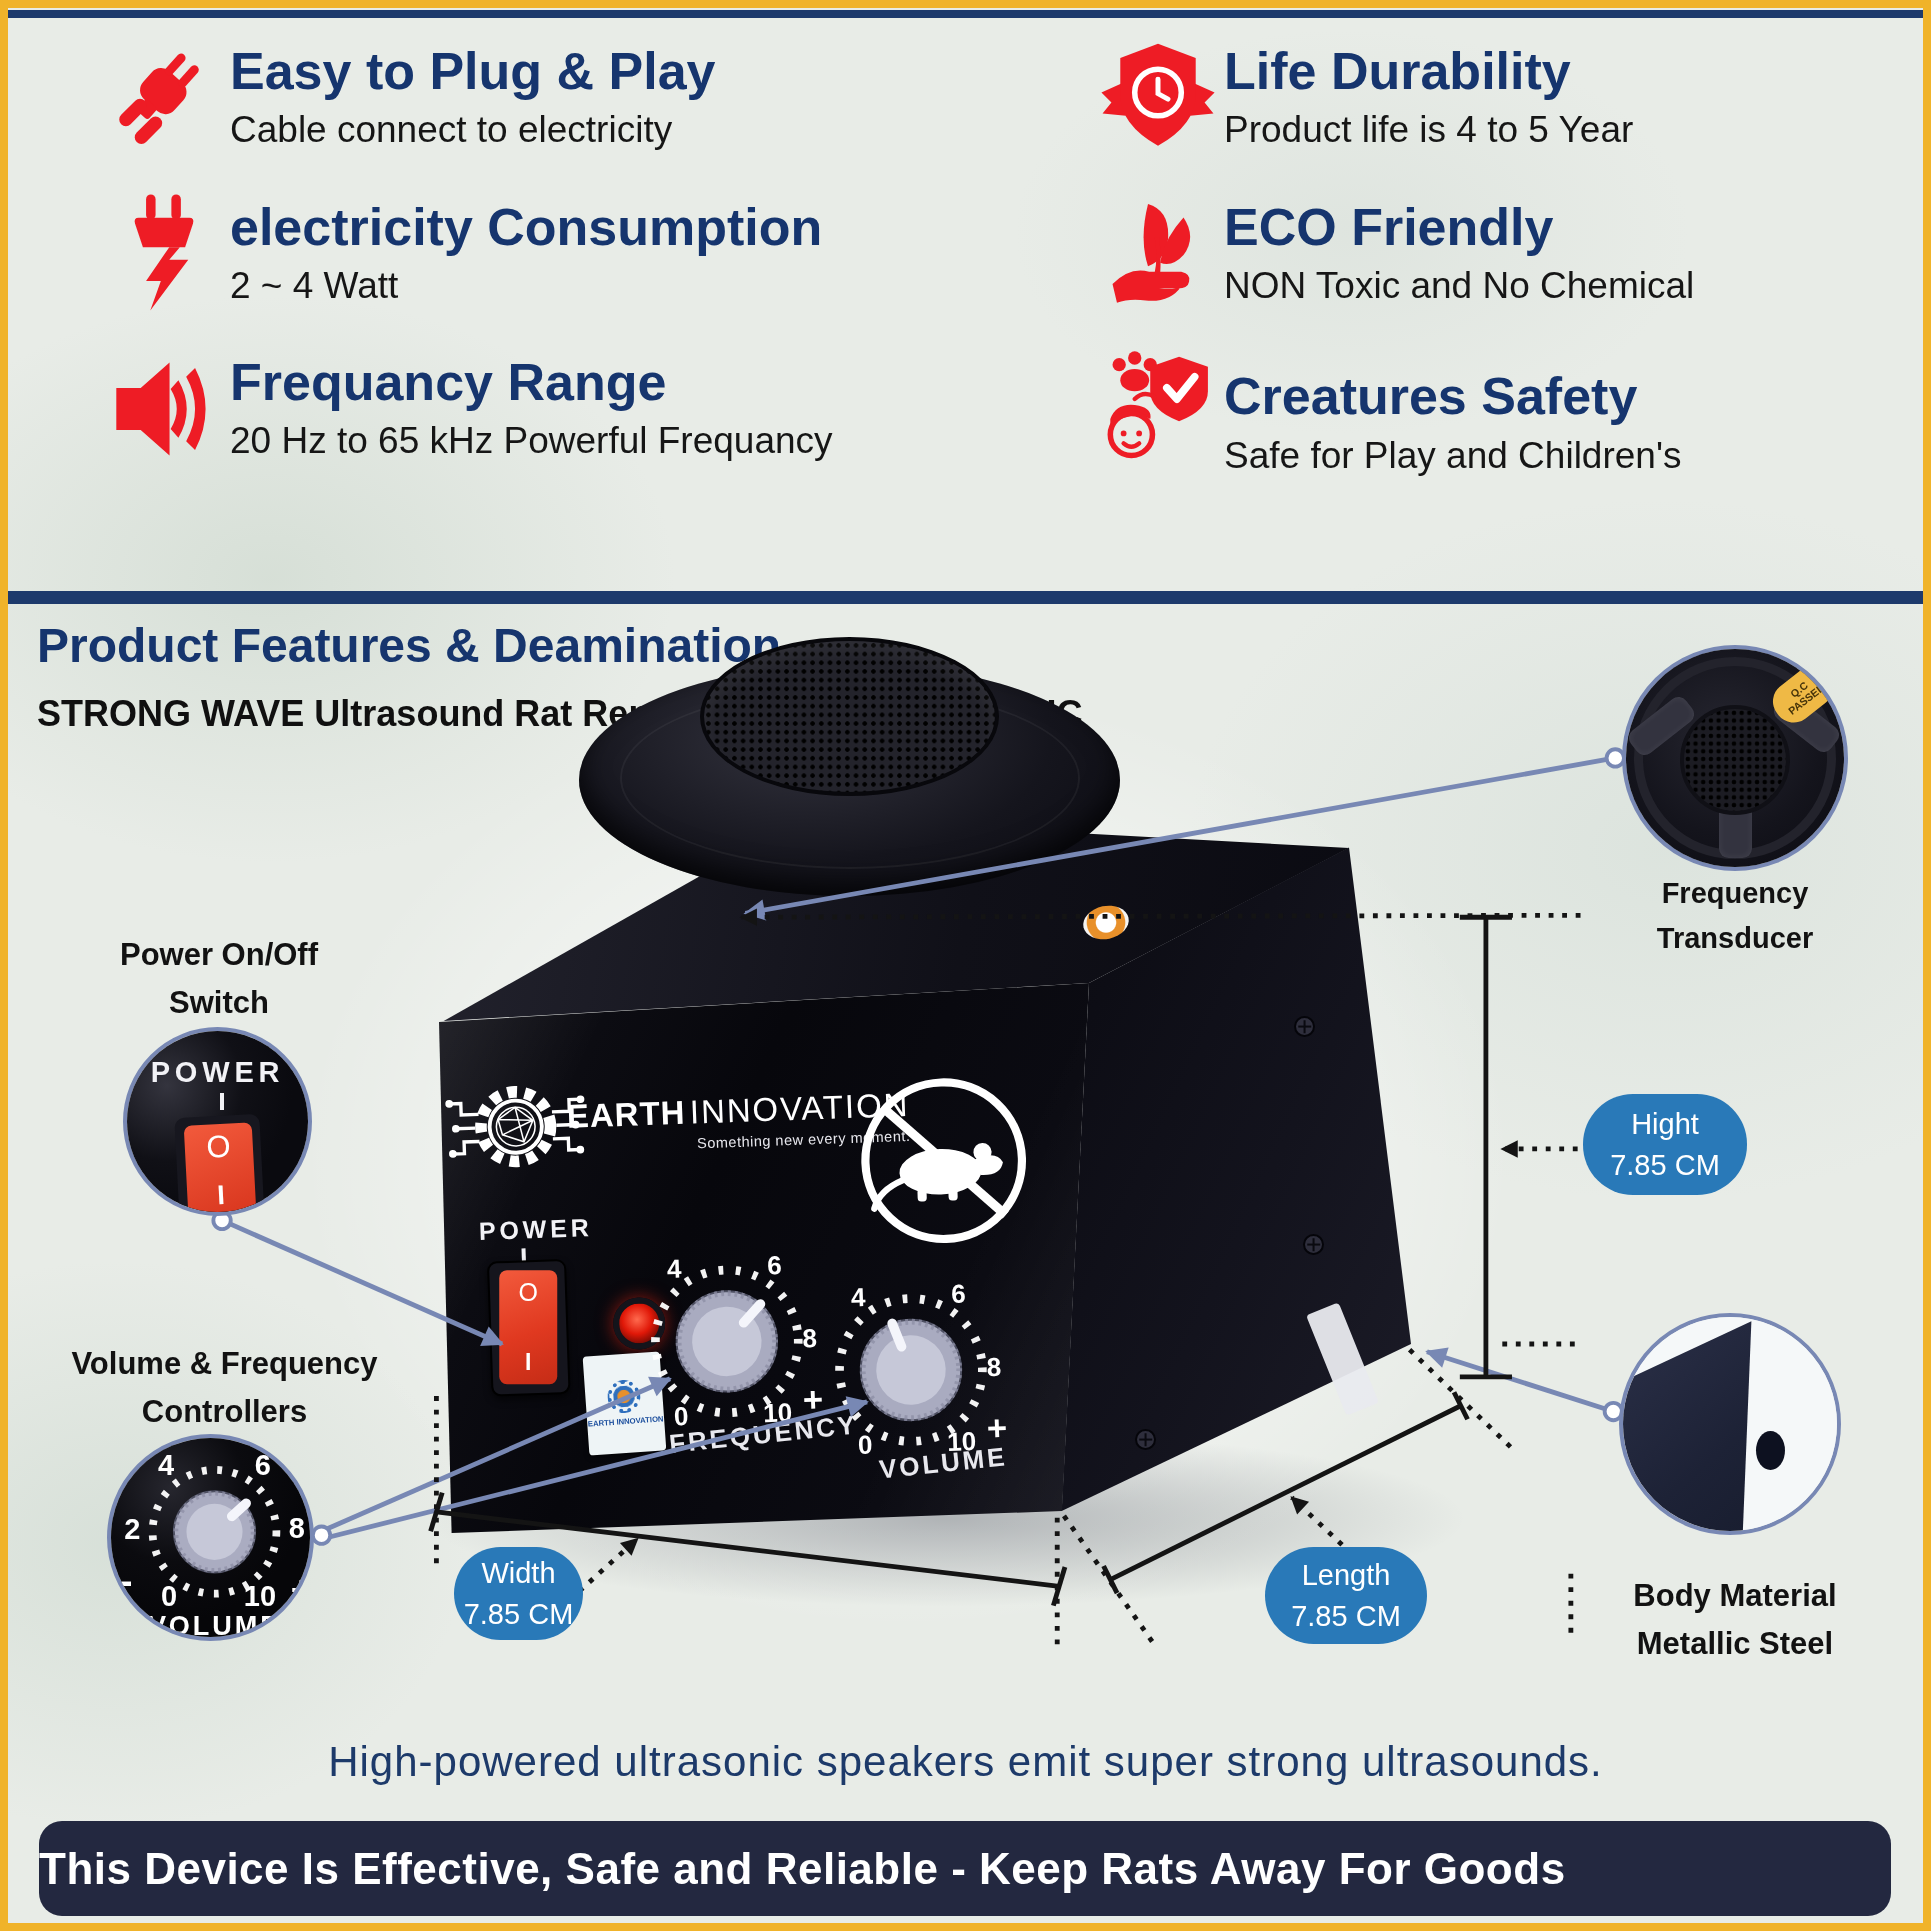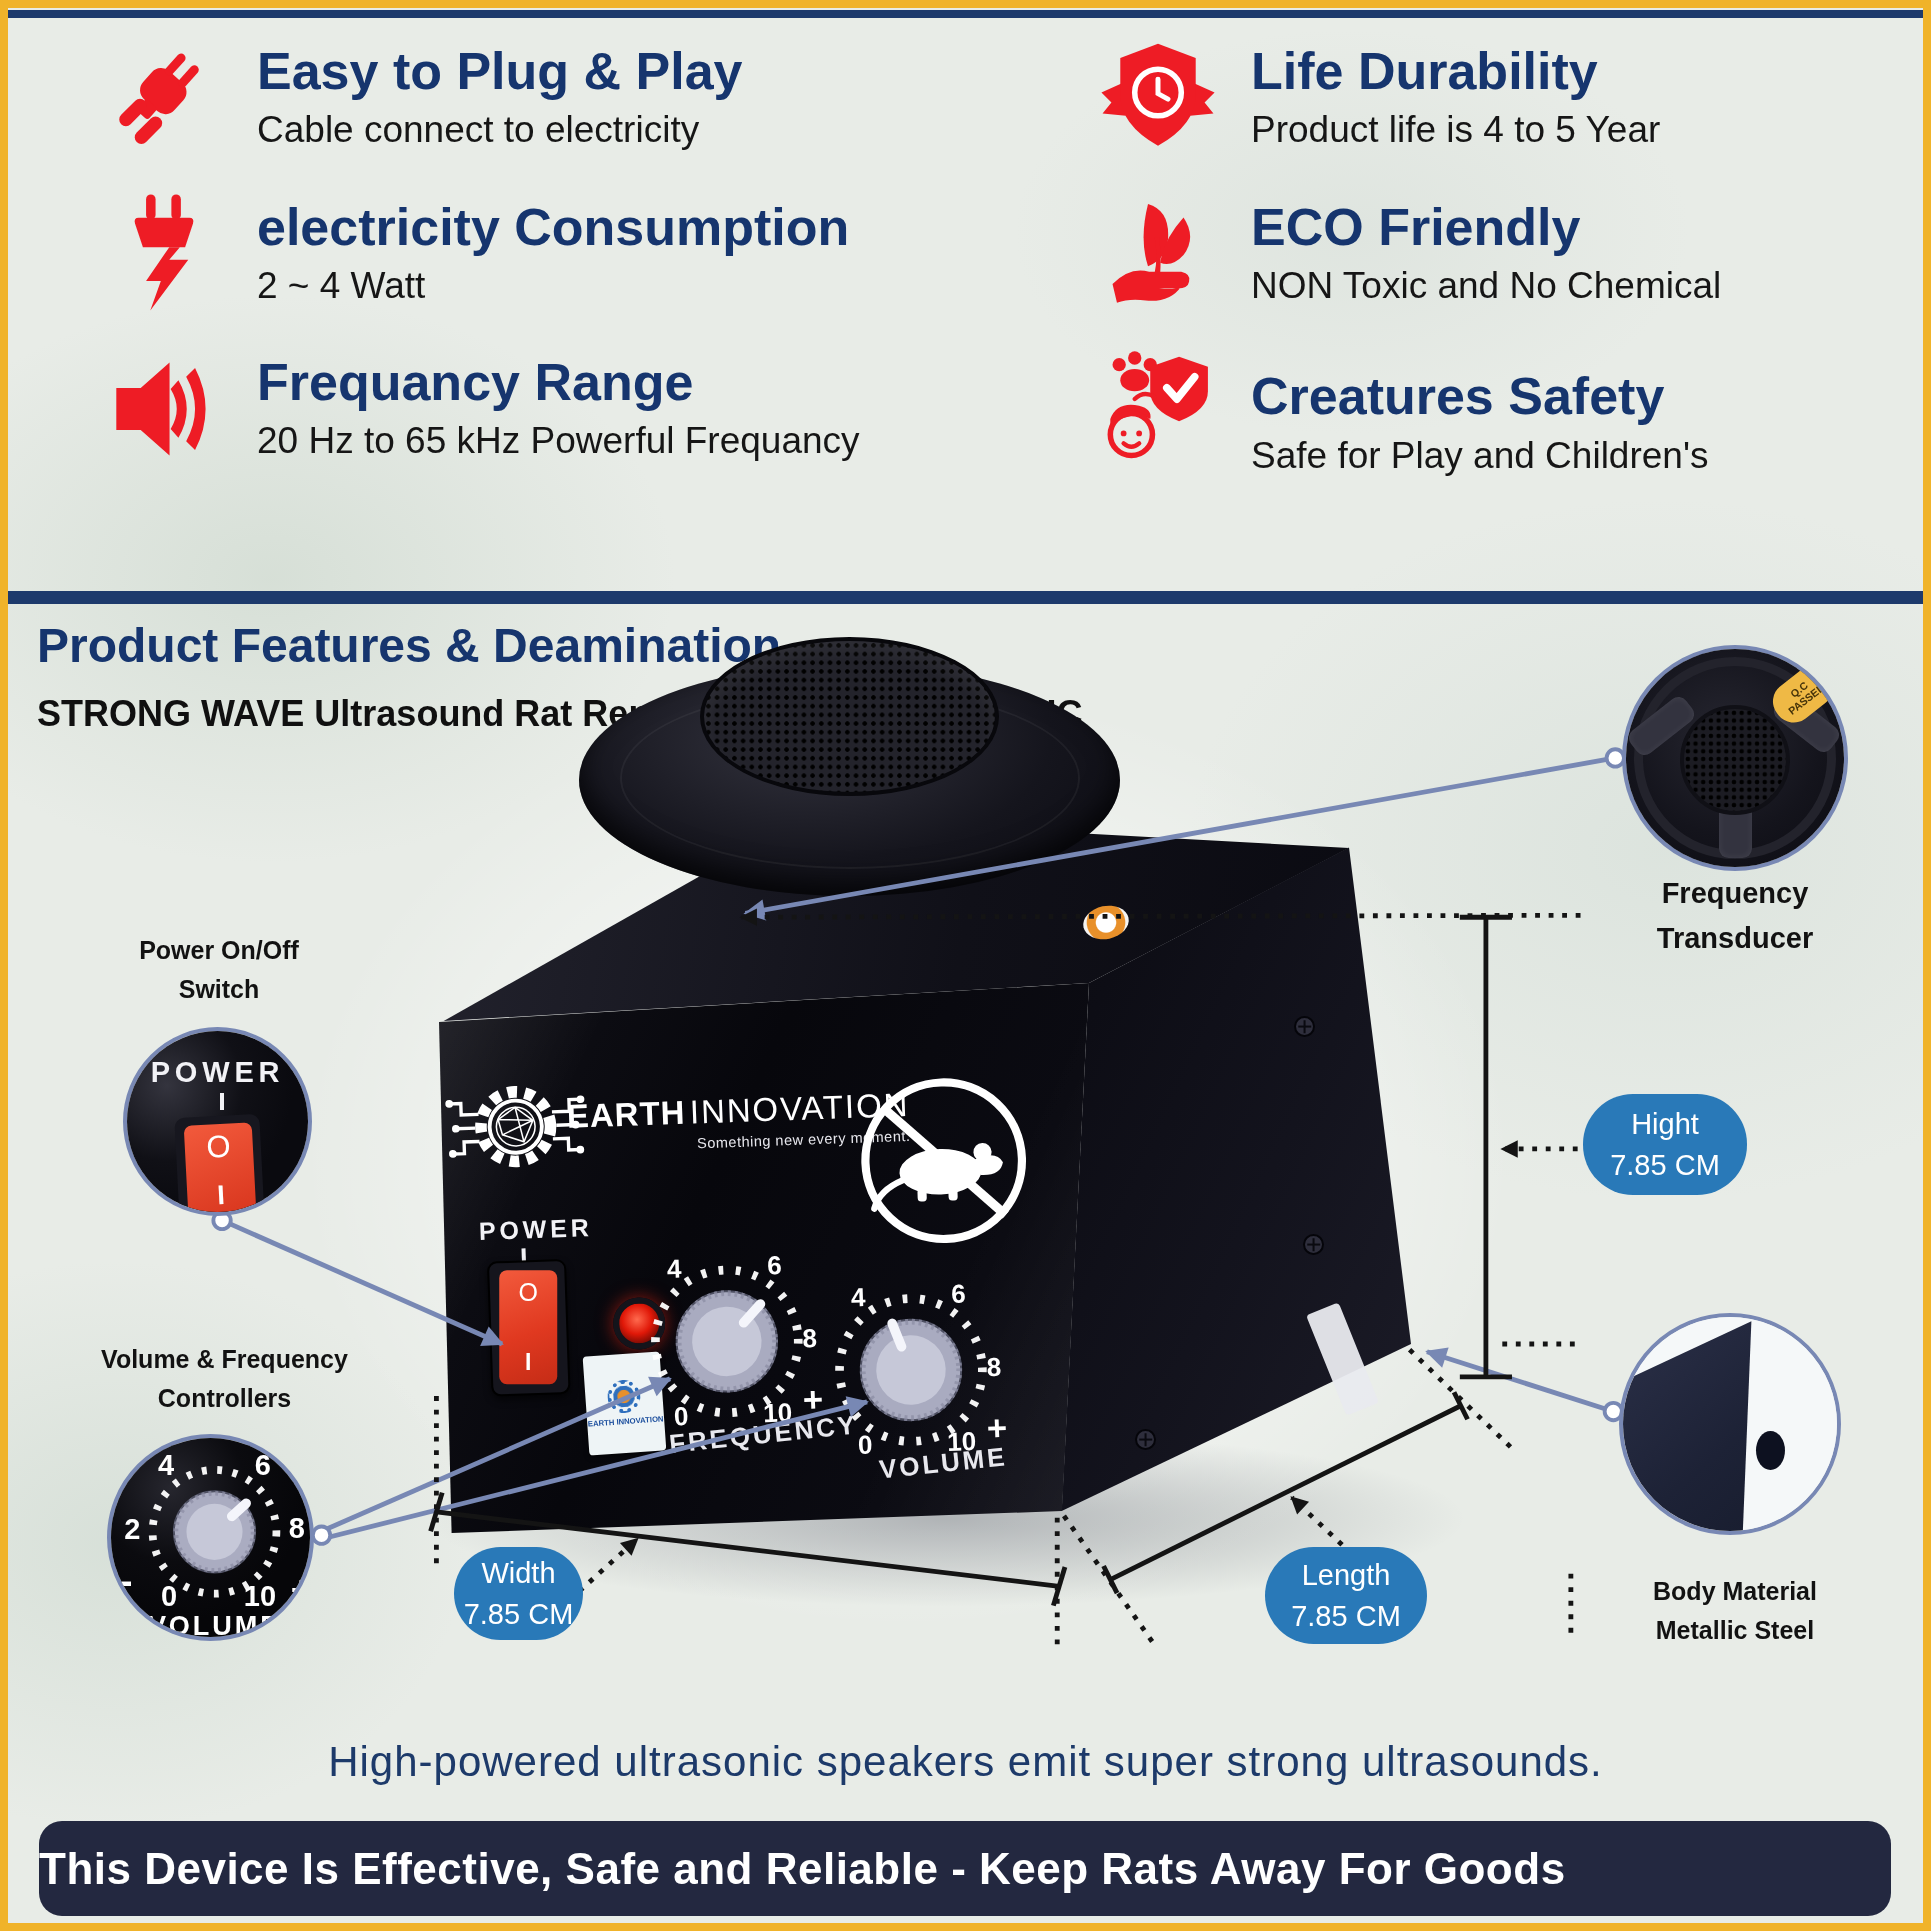--- a/index.html
+++ b/index.html
@@ -10,21 +10,21 @@
       radial-gradient(869px 676px at 47% 60%, rgba(255,255,255,0.95), rgba(255,255,255,0) 70%),
       radial-gradient(579px 406px at 14% 30%, rgba(188,204,190,0.40), rgba(188,204,190,0) 70%),
       radial-gradient(676px 502px at 86% 44%, rgba(198,212,204,0.35), rgba(198,212,204,0) 70%),
       radial-gradient(502px 406px at 6% 80%, rgba(190,206,194,0.40), rgba(190,206,194,0) 70%),
       radial-gradient(483px 290px at 70% 12%, rgba(205,215,208,0.35), rgba(205,215,208,0) 70%);
   }
   .abs{position:absolute;}
   .frame{position:absolute;inset:0;border:8.7px solid #f0b32a;z-index:60;pointer-events:none;}
   .topbar,.divider{position:absolute;left:7.7px;width:1916px;background:#1d3a6c;z-index:5;}
   
-  .feature{position:absolute;display:flex;gap:27px;z-index:6;}
+  .feature{position:absolute;display:flex;z-index:6;}
   .f-icon{width:133px;height:137px;display:flex;align-items:center;justify-content:center;flex:0 0 auto;}
   .f-title{font-size:52px;font-weight:bold;color:#16356e;letter-spacing:0px;line-height:1.1;}
   .f-sub{font-size:37px;color:#161616;margin-top:9.7px;}
   .f-text{padding-top:13.5px;}
   
   .heading{position:absolute;left:37px;top:618px;font-size:48px;font-weight:bold;color:#16356e;z-index:6;}
   .subheading{position:absolute;left:37px;top:693px;font-size:36px;font-weight:bold;color:#101010;z-index:6;}
   
   .dev-shadow{position:absolute;left:406px;top:1427px;width:1081px;height:183px;border-radius:50%;
     background:radial-gradient(ellipse at 50% 50%, rgba(35,40,58,0.30), rgba(35,40,58,0) 68%);z-index:8;}
@@ -83,21 +83,21 @@
   .dial text{fill:#fff;font-size:27px;font-weight:bold;text-anchor:middle;dominant-baseline:middle;}
   .dial text.big{font-size:36px;}
   .dial .knob-body{fill:#a9abc0;stroke:#4e5062;stroke-width:2;}
   .dial .knurl{fill:none;stroke:#8c8ea4;stroke-width:6;stroke-dasharray:3 4;opacity:0.75;}
   .dial .knob-top{fill:#c6c8d8;}
   .dial .pointer{fill:#f4f5fb;}
   .panel-word{position:absolute;color:#e8e8ee;font-size:26px;letter-spacing:2.9px;font-weight:600;text-align:center;}
   
   
   .co-circle{position:absolute;border:4.8px solid #7888b4;border-radius:50%;overflow:hidden;z-index:40;}
-  .co-label{position:absolute;z-index:40;text-align:center;font-weight:bold;color:#121212;font-size:25px;line-height:1.55;}
+  .co-label{position:absolute;z-index:40;text-align:center;font-weight:bold;color:#121212;font-size:31px;line-height:1.55;}
   .co-power-bg{position:absolute;inset:0;background:radial-gradient(126px 126px at 22% 30%, #34343e 0%, #101016 60%, #0a0a0f 100%);}
   .co-pw-text{position:absolute;left:0;right:0;top:25px;text-align:center;color:#f2f2f6;font-size:29px;letter-spacing:4.8px;font-weight:600;}
   .co-pw-tick{position:absolute;left:93px;top:62px;width:3.9px;height:17.4px;background:#f2f2f6;}
   .co-bezel{position:absolute;left:50px;top:85px;width:85px;height:106px;background:#17171f;border-radius:9.7px;transform:rotate(-3deg);}
   .co-rocker{position:absolute;left:8.7px;top:7.7px;width:68px;height:93px;border-radius:7.7px;
     background:linear-gradient(160deg,#f25a3c,#d8351d);display:flex;flex-direction:column;align-items:center;justify-content:space-between;padding:7.7px 0;}
   .co-vol-bg{position:absolute;inset:0;background:radial-gradient(135px 135px at 30% 25%, #26262e 0%, #0b0b0f 55%, #060609 100%);}
   .vdial text{fill:#fff;font-size:30px;font-weight:bold;text-anchor:middle;dominant-baseline:middle;}
   .vdial text.big{font-size:38px;}
   .vdial text.vlabel{font-size:28px;letter-spacing:3px;}

